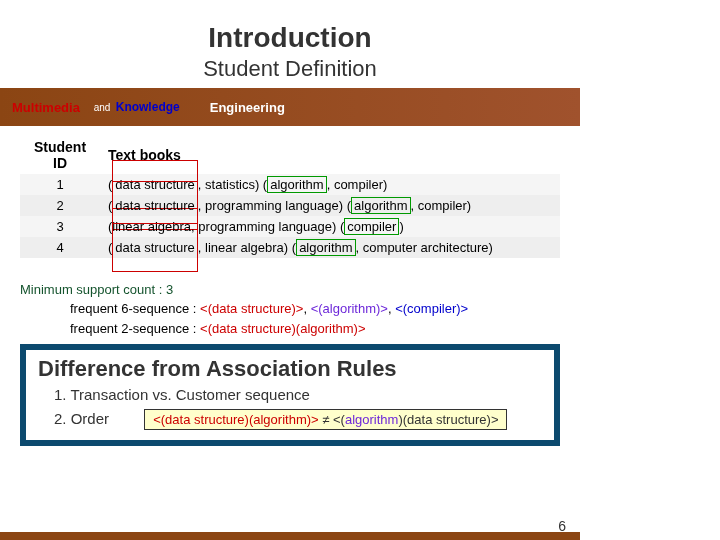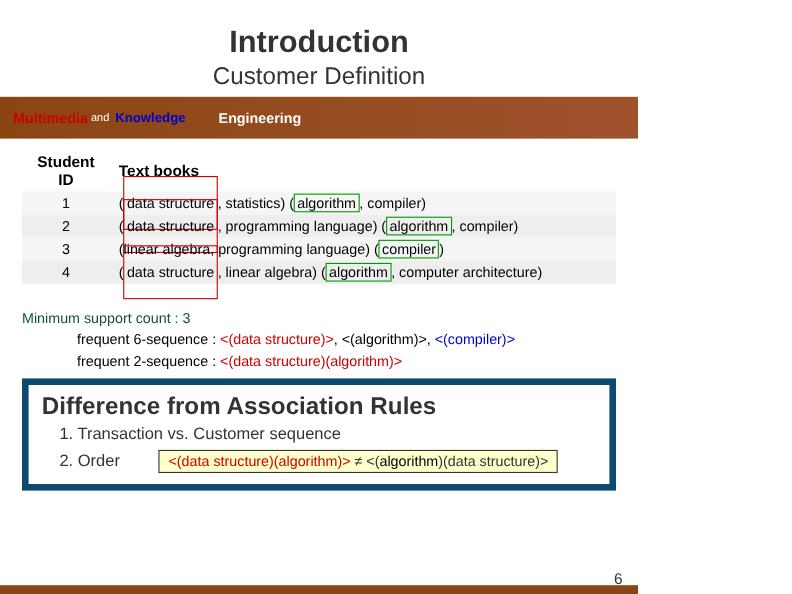--- a/index.html
+++ b/index.html
@@ -50,21 +50,21 @@
       padding-left: 12px;
     }
     .logo-text-mm {
       color: #cc0000;
       font-size: 13px;
       font-weight: bold;
     }
     .logo-text-and {
       color: #ffffff;
       font-size: 10px;
-      margin-left: 0;
+      margin-left: 11px;
     }
     .logo-text-knowledge {
       color: #0000cc;
       font-size: 12px;
       font-weight: bold;
       margin-left: 2px;
     }
     .logo-text-engineering {
       color: #ffffff;
       font-size: 13px;
@@ -139,21 +139,21 @@
       right: 0;
       top: -2px;
       background: #ffff99;
       border: 2px solid #cc6600;
       padding: 4px 10px;
       font-size: 16px;
       font-weight: bold;
       color: #cc6600;
     }
     .color-red { color: #cc0000; }
-    .color-green { color: #000000; }
+    .color-green { color: #6d28d9; }
     .color-blue { color: #0000cc; }
 
     
     .diff-box {
       border: 6px solid #0c4a6e;
       padding: 6px 12px 8px 12px;
       margin-top: 4px;
       background: #ffffff;
     }
     .diff-title {
@@ -197,21 +197,21 @@
       background: #8B4513;
     }
   </style>
 </head>
 <body>
 
 <div class="slide">
 
   <div class="title-area">
     <span class="title-main">Introduction</span>
-    <span class="title-sub">Customer Definition</span>
+    <span class="title-sub">Student Definition</span>
   </div>
 
   <div class="logo-banner">
     <span class="logo-text-mm">Multimedia</span>
     <span class="logo-text-and">&nbsp;and</span>
     <br>
     <span class="logo-text-knowledge">&nbsp;Knowledge</span>
     <span class="logo-text-engineering">Engineering</span>
   </div>
 

